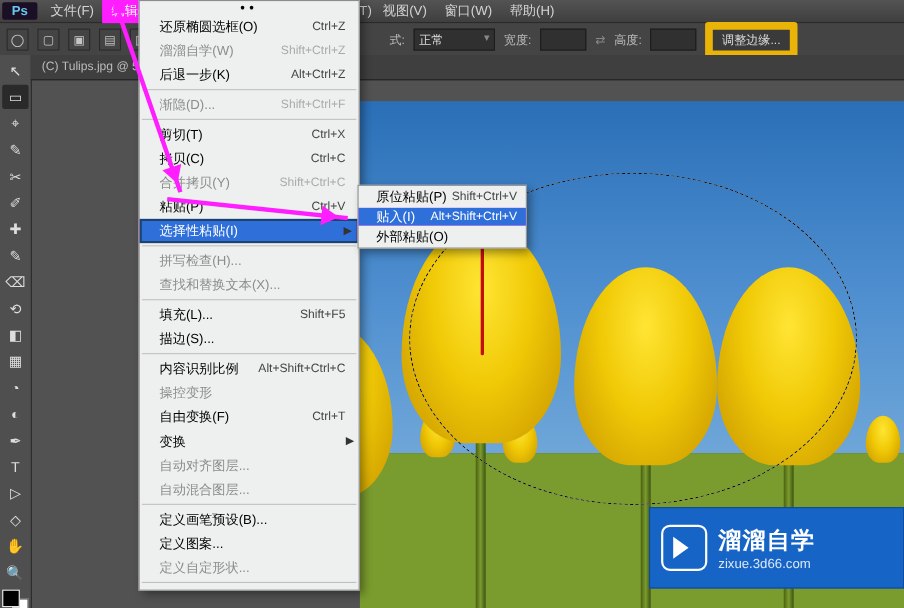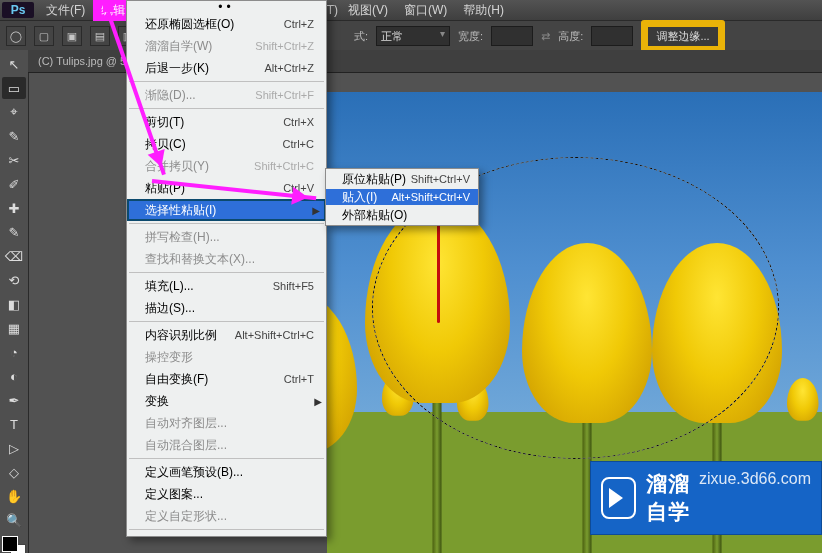--- a/index.html
+++ b/index.html
@@ -346,23 +346,23 @@
     display: flex;
     align-items: center;
     justify-content: center;
   }
   .watermark .play::before {
     content: "";
     border: 10px solid transparent;
     border-left: 14px solid #fff;
     margin-left: 4px;
   }
-  .watermark .brand { display: flex; flex-direction: row; justify-content: space-between; }
+  .watermark .brand { display: flex; flex-direction: column; justify-content: space-between; }
   .watermark .brand .cn { font-size: 21px; font-weight: bold; letter-spacing: 1px; }
-  .watermark .brand .url { font-size: 16px; opacity: 0.85; }
+  .watermark .brand .url { font-size: 12px; opacity: 0.85; }
   
   .tiny-arrow-origin {
     position: absolute;
     width: 10px;
     height: 10px;
     background: #ff1eff;
     top: 2px;
     left: 103px;
     z-index: 55;
   }

